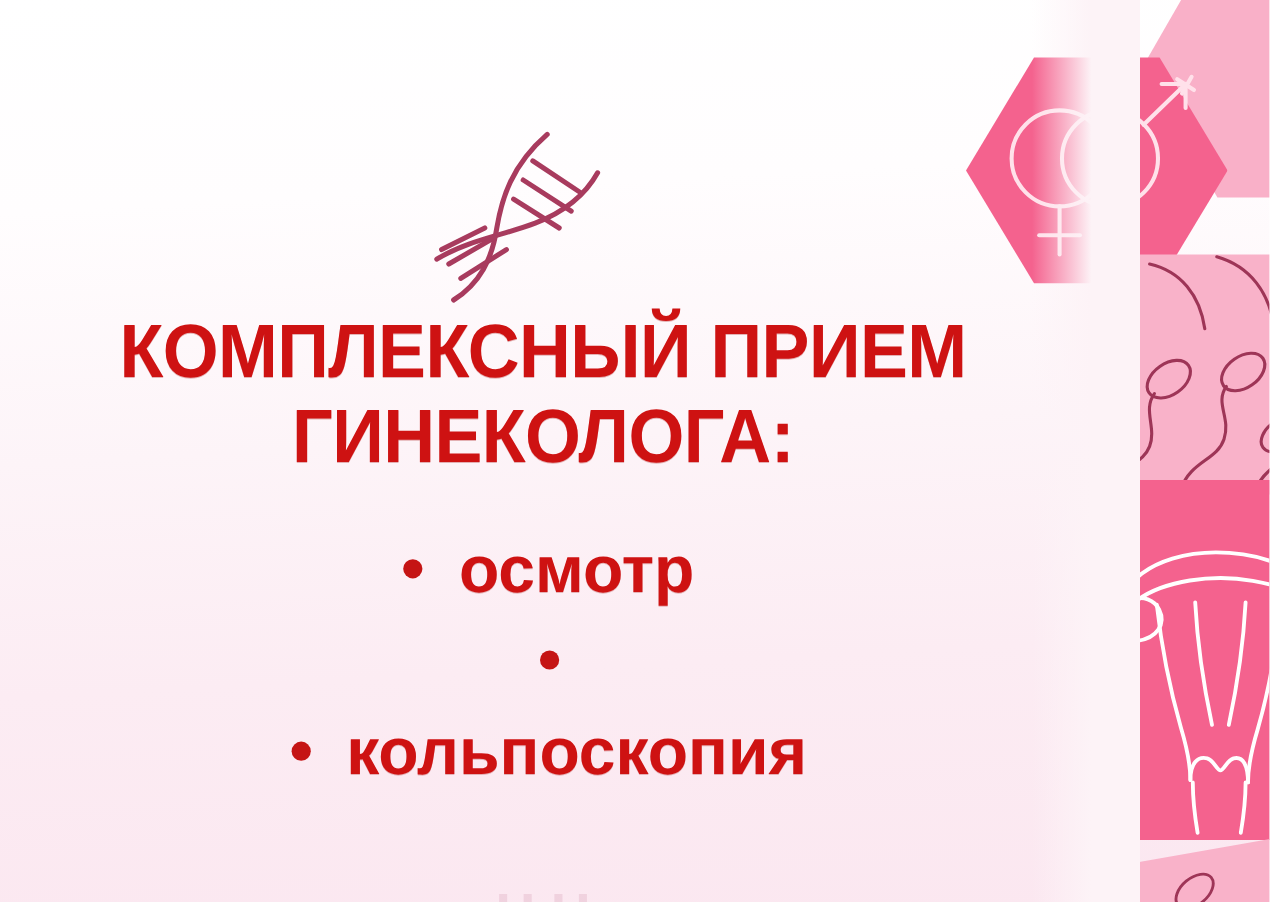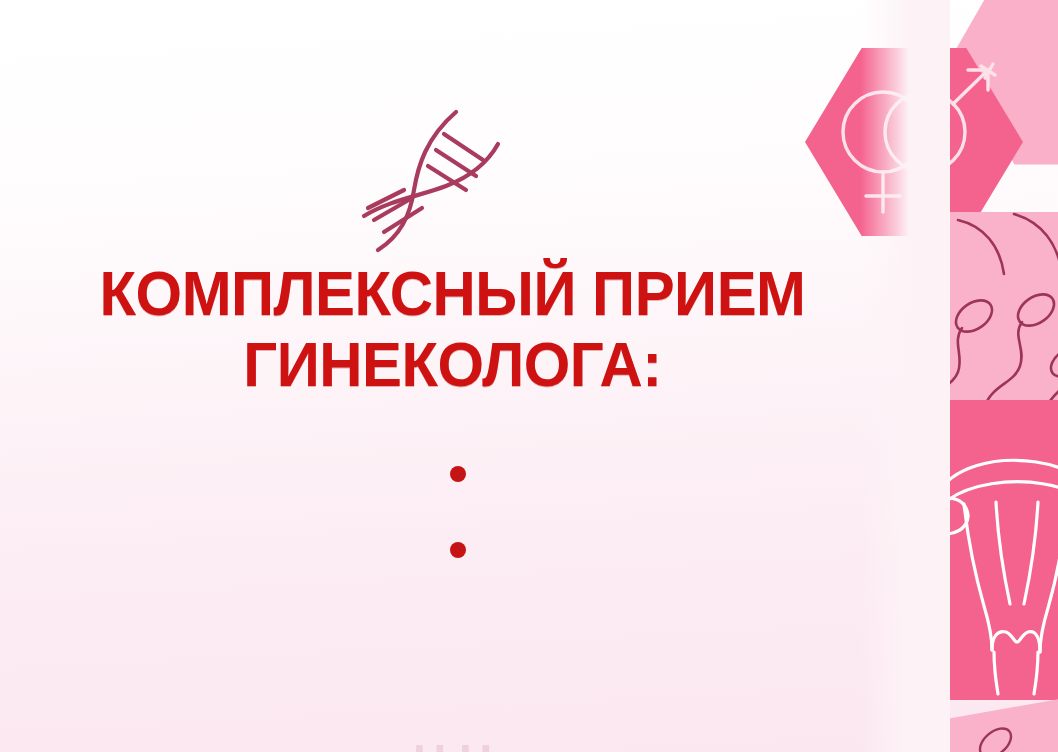--- a/index.html
+++ b/index.html
@@ -276,21 +276,26 @@
   </div>
 
   <div class="title-block">
     <span class="title-line">КОМПЛЕКСНЫЙ ПРИЕМ</span>
     <span class="title-line">ГИНЕКОЛОГА:</span>
   </div>
 
   <ul class="bullet-list">
     <li class="bullet-item">
       <span class="bullet-dot"></span>
+      <span class="bullet-label">осмотр</span>
     </li>
     <li class="bullet-item">
       <span class="bullet-dot"></span>
     </li>
+    <li class="bullet-item">
+      <span class="bullet-dot"></span>
+      <span class="bullet-label">кольпоскопия</span>
+    </li>
   </ul>
 
   <div class="bottom-ghost">Н   Н</div>
 
 </div>
 
 </body></html>

